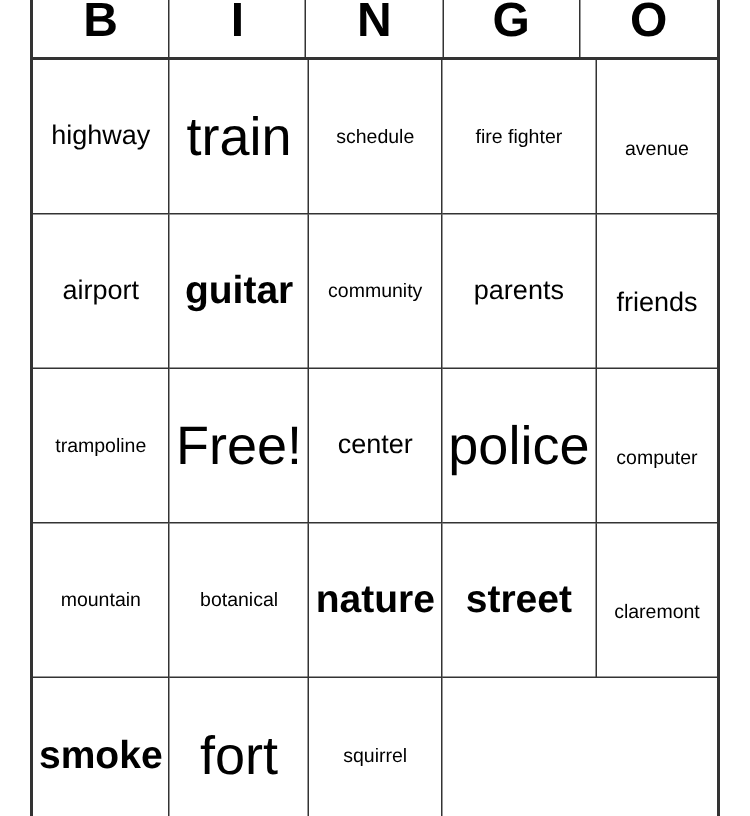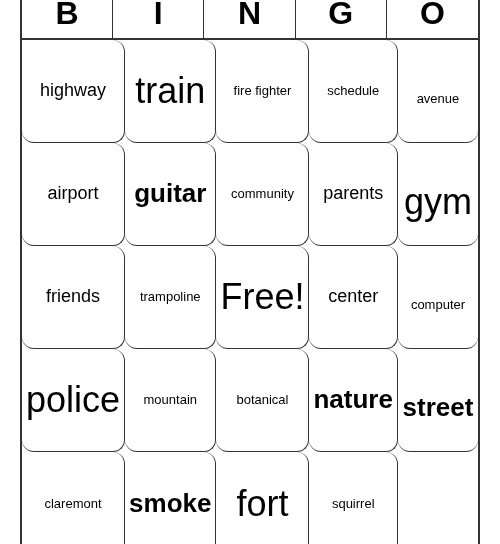--- a/index.html
+++ b/index.html
@@ -49,21 +49,20 @@
 
     .bingo-cell {
       border-right: 1px solid #333;
       border-bottom: 1px solid #333;
       display: flex;
       align-items: center;
       justify-content: center;
       text-align: center;
       min-height: 88px;
       padding: 4px;
-      border-radius: 12px;
     }
 
     .bingo-cell:nth-child(5n) {
       border-right: none;
       margin-top: 15px;
     }
 
     .bingo-cell:nth-child(n+21) {
       border-bottom: none;
     }
@@ -102,60 +101,57 @@
       <div class="bingo-header-cell">O</div>
     </div>
   <div class="bingo-grid">
   <div class="bingo-cell">
         <span class="size-medium">highway</span>
       </div>
       <div class="bingo-cell">
         <span class="size-xlarge">train</span>
       </div>
       <div class="bingo-cell">
-        <span class="size-small">fire fighter</span>
+        <span class="size-small">schedule</span>
       </div>
       <div class="bingo-cell">
-        <span class="size-small">schedule</span>
+        <span class="size-small">fire fighter</span>
       </div>
       <div class="bingo-cell">
         <span class="size-small">avenue</span>
       </div>
       <div class="bingo-cell">
         <span class="size-medium">airport</span>
       </div>
       <div class="bingo-cell">
         <span class="size-large">guitar</span>
       </div>
       <div class="bingo-cell">
         <span class="size-small">community</span>
       </div>
       <div class="bingo-cell">
         <span class="size-medium">parents</span>
       </div>
       <div class="bingo-cell">
-        <span class="size-xlarge">gym</span>
-      </div>
-      <div class="bingo-cell">
         <span class="size-medium">friends</span>
       </div>
       <div class="bingo-cell">
         <span class="size-small">trampoline</span>
       </div>
       <div class="bingo-cell">
         <span class="size-xlarge">Free!</span>
       </div>
       <div class="bingo-cell">
         <span class="size-medium">center</span>
       </div>
       <div class="bingo-cell">
-        <span class="size-small">computer</span>
+        <span class="size-xlarge">police</span>
       </div>
       <div class="bingo-cell">
-        <span class="size-xlarge">police</span>
+        <span class="size-small">computer</span>
       </div>
       <div class="bingo-cell">
         <span class="size-small">mountain</span>
       </div>
       <div class="bingo-cell">
         <span class="size-small">botanical</span>
       </div>
       <div class="bingo-cell">
         <span class="size-large">nature</span>
       </div>

